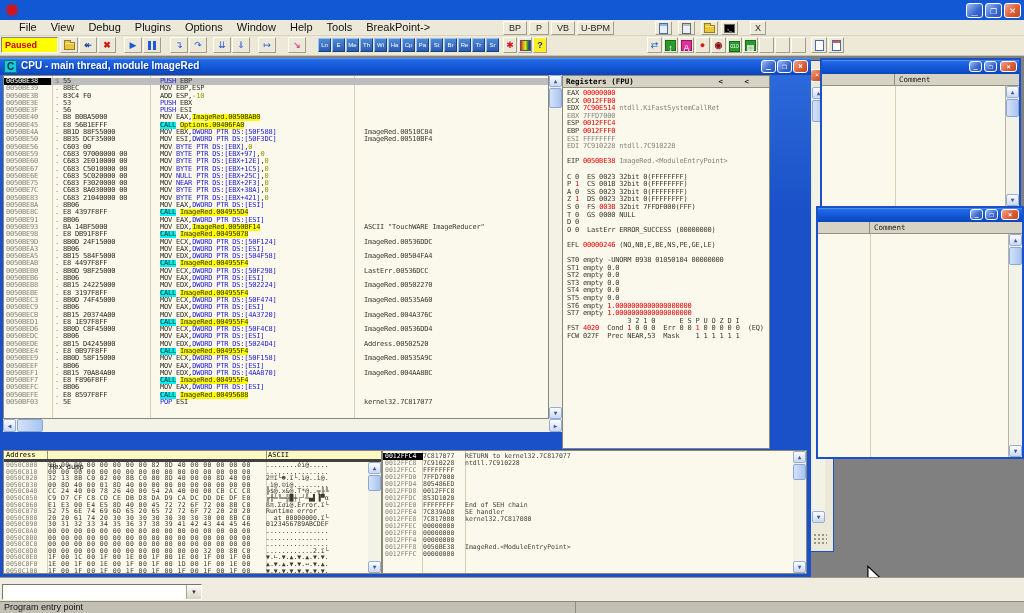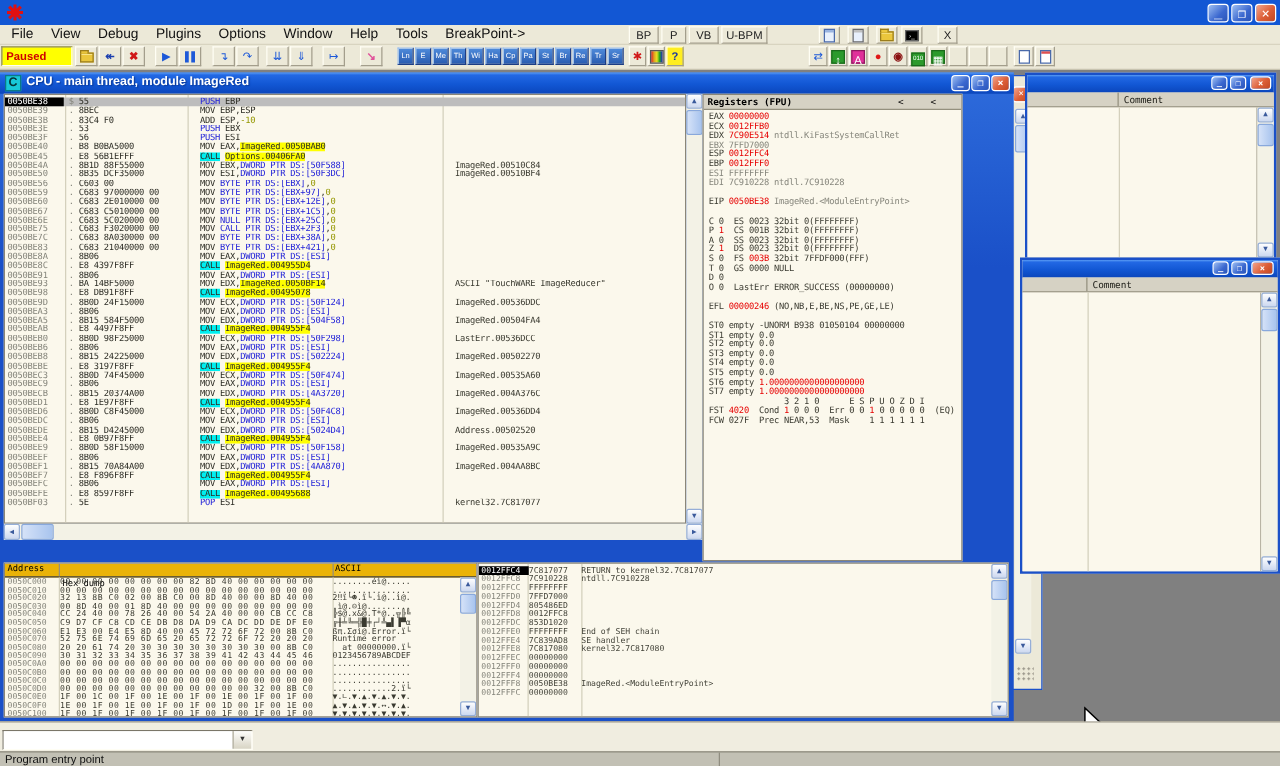--- a/index.html
+++ b/index.html
@@ -67,21 +67,21 @@
   #registers{left:562px;top:17px;width:208px;height:374px}
   #reghdr{position:absolute;left:0;top:0;right:0;height:12px;background:#d6d2c4;border-bottom:1px solid #94907e;font-size:7.5px;font-weight:bold;padding:1px 3px;font-family:"DejaVu Sans Mono",monospace}
   #regbody{position:absolute;left:4px;top:14px;right:2px;bottom:0;font-size:7px;line-height:7.6px;letter-spacing:-0.2px;color:#3a3a30;white-space:pre}
   .rline{height:7.6px}
 
   
   #info{left:3px;top:374px;width:559px;height:18px;font-size:7px;padding:2px 3px;color:#1c1c14}
 
   
   #dump{left:3px;top:392px;width:379px;height:124px;font-size:6.5px;line-height:6.6px;letter-spacing:0}
-  #dumphdr{position:absolute;left:0;top:0;right:0;height:11px;background:#eab308;border-bottom:1px solid #404040;font-size:7px}
+  #dumphdr{position:absolute;left:0;top:0;right:0;height:11px;background:#fef9c3;border-bottom:3px solid #404040;font-size:7px}
   .hrow{display:flex;height:6.6px;white-space:pre;color:#3a3a30}
   .ha{width:44px;color:#84847a;padding-left:2px;flex:none}
   .hh{width:218px;letter-spacing:.4px;flex:none}
   .hs{flex:1}
   
   #stack{left:382px;top:392px;width:425px;height:124px;font-size:6.5px;line-height:7px;padding-top:2px}
   .srow{display:flex;height:7px;white-space:pre;color:#45453b}
   .sa{width:40px;color:#84847a;padding-left:2px;flex:none}
   .sa.inv{background:#000;color:#fff}
   .sv{width:42px;flex:none}
@@ -103,21 +103,21 @@
 <div id="titlebar" class="abs">
   <svg class="abs" style="left:5px;top:3px" width="14" height="14" viewBox="0 0 12 12">
     <path d="M6 0.5 L6 11.5 M0.5 6 L11.5 6 M2 2 L10 10 M10 2 L2 10" stroke="#e01010" stroke-width="2.1" fill="none"></path>
   </svg>
   <div class="wb" style="right:41px;top:3px;width:17px;height:15px;line-height:12px">_</div>
   <div class="wb" style="right:22px;top:3px;width:17px;height:15px;line-height:13px">❐</div>
   <div class="wb close" style="right:3px;top:3px;width:17px;height:15px;line-height:13px">×</div>
 </div>
 
 <div id="menubar" class="abs">
-  <div style="padding-left:2px"><span class="mitem">File</span><span class="mitem">View</span><span class="mitem">Debug</span><span class="mitem">Plugins</span><span class="mitem">Options</span><span class="mitem">Window</span><span class="mitem">Help</span><span class="mitem">Tools</span><span class="mitem">BreakPoint-&gt;</span></div>
+  <div style="padding-left:12px"><span class="mitem">File</span><span class="mitem">View</span><span class="mitem">Debug</span><span class="mitem">Plugins</span><span class="mitem">Options</span><span class="mitem">Window</span><span class="mitem">Help</span><span class="mitem">Tools</span><span class="mitem">BreakPoint-&gt;</span></div>
   <div></div>
   <div class="mbtn" style="left:655px;width:17px"><span class="idoc"></span></div>
   <div class="mbtn" style="left:678px;width:17px"><span class="idoc" style="box-shadow:inset 0 2px #c0c0c0;border-color:#6a6a6a"></span></div>
   <div class="mbtn" style="left:701px;width:17px"><span class="ifolder"></span></div>
   <div class="mbtn" style="left:721px;width:17px"><span class="iconsole">›_</span></div>
   <div class="mbtn" style="left:750px;width:16px">X</div>
 <div class="mbtn" style="left: 503px; width: 24px;">BP</div>
     <div class="mbtn" style="left: 529px; width: 20px;">P</div>
     <div class="mbtn" style="left: 551px; width: 24px;">VB</div>
     <div class="mbtn" style="left: 577px; width: 37px;">U-BPM</div>
@@ -241,21 +241,21 @@
           <div class="drow"><span class="dc da">0050BE3F</span><span class="dc dp">.</span><span class="dc db">56</span><span class="dc dt"><span class="t-k">PUSH</span><span> ESI</span></span><span class="dc dcm"></span></div>
           <div class="drow"><span class="dc da">0050BE40</span><span class="dc dp">.</span><span class="dc db">B8 B0BA5000</span><span class="dc dt"><span>MOV EAX,</span><span class="t-t">ImageRed.0050BAB0</span></span><span class="dc dcm"></span></div>
           <div class="drow"><span class="dc da">0050BE45</span><span class="dc dp">.</span><span class="dc db">E8 56B1EFFF</span><span class="dc dt"><span class="t-c">CALL</span><span> </span><span class="t-t">Options.00406FA0</span></span><span class="dc dcm"></span></div>
           <div class="drow"><span class="dc da">0050BE4A</span><span class="dc dp">.</span><span class="dc db">8B1D 88F55000</span><span class="dc dt"><span>MOV EBX,</span><span class="t-m">DWORD PTR DS:[50F588]</span></span><span class="dc dcm">ImageRed.00510C84</span></div>
           <div class="drow"><span class="dc da">0050BE50</span><span class="dc dp">.</span><span class="dc db">8B35 DCF35000</span><span class="dc dt"><span>MOV ESI,</span><span class="t-m">DWORD PTR DS:[50F3DC]</span></span><span class="dc dcm">ImageRed.00510BF4</span></div>
           <div class="drow"><span class="dc da">0050BE56</span><span class="dc dp">.</span><span class="dc db">C603 00</span><span class="dc dt"><span>MOV </span><span class="t-m">BYTE PTR DS:[EBX]</span><span>,</span><span class="t-i">0</span></span><span class="dc dcm"></span></div>
           <div class="drow"><span class="dc da">0050BE59</span><span class="dc dp">.</span><span class="dc db">C683 97000000 00</span><span class="dc dt"><span>MOV </span><span class="t-m">BYTE PTR DS:[EBX+97]</span><span>,</span><span class="t-i">0</span></span><span class="dc dcm"></span></div>
           <div class="drow"><span class="dc da">0050BE60</span><span class="dc dp">.</span><span class="dc db">C683 2E010000 00</span><span class="dc dt"><span>MOV </span><span class="t-m">BYTE PTR DS:[EBX+12E]</span><span>,</span><span class="t-i">0</span></span><span class="dc dcm"></span></div>
           <div class="drow"><span class="dc da">0050BE67</span><span class="dc dp">.</span><span class="dc db">C683 C5010000 00</span><span class="dc dt"><span>MOV </span><span class="t-m">BYTE PTR DS:[EBX+1C5]</span><span>,</span><span class="t-i">0</span></span><span class="dc dcm"></span></div>
           <div class="drow"><span class="dc da">0050BE6E</span><span class="dc dp">.</span><span class="dc db">C683 5C020000 00</span><span class="dc dt"><span>MOV </span><span class="t-m">NULL PTR DS:[EBX+25C]</span><span>,</span><span class="t-i">0</span></span><span class="dc dcm"></span></div>
-          <div class="drow"><span class="dc da">0050BE75</span><span class="dc dp">.</span><span class="dc db">C683 F3020000 00</span><span class="dc dt"><span>MOV </span><span class="t-m">CALL PTR DS:[EBX+2F3]</span><span>,</span><span class="t-i">0</span></span><span class="dc dcm"></span></div>
+          <div class="drow"><span class="dc da">0050BE75</span><span class="dc dp">.</span><span class="dc db">C683 F3020000 00</span><span class="dc dt"><span>MOV </span><span class="t-m">NEAR PTR DS:[EBX+2F3]</span><span>,</span><span class="t-i">0</span></span><span class="dc dcm"></span></div>
           <div class="drow"><span class="dc da">0050BE7C</span><span class="dc dp">.</span><span class="dc db">C683 8A030000 00</span><span class="dc dt"><span>MOV </span><span class="t-m">BYTE PTR DS:[EBX+38A]</span><span>,</span><span class="t-i">0</span></span><span class="dc dcm"></span></div>
           <div class="drow"><span class="dc da">0050BE83</span><span class="dc dp">.</span><span class="dc db">C683 21040000 00</span><span class="dc dt"><span>MOV </span><span class="t-m">BYTE PTR DS:[EBX+421]</span><span>,</span><span class="t-i">0</span></span><span class="dc dcm"></span></div>
           <div class="drow"><span class="dc da">0050BE8A</span><span class="dc dp">.</span><span class="dc db">8B06</span><span class="dc dt"><span>MOV EAX,</span><span class="t-m">DWORD PTR DS:[ESI]</span></span><span class="dc dcm"></span></div>
           <div class="drow"><span class="dc da">0050BE8C</span><span class="dc dp">.</span><span class="dc db">E8 4397F8FF</span><span class="dc dt"><span class="t-c">CALL</span><span> </span><span class="t-t">ImageRed.004955D4</span></span><span class="dc dcm"></span></div>
           <div class="drow"><span class="dc da">0050BE91</span><span class="dc dp">.</span><span class="dc db">8B06</span><span class="dc dt"><span>MOV EAX,</span><span class="t-m">DWORD PTR DS:[ESI]</span></span><span class="dc dcm"></span></div>
           <div class="drow"><span class="dc da">0050BE93</span><span class="dc dp">.</span><span class="dc db">BA 14BF5000</span><span class="dc dt"><span>MOV EDX,</span><span class="t-t">ImageRed.0050BF14</span></span><span class="dc dcm">ASCII "TouchWARE ImageReducer"</span></div>
           <div class="drow"><span class="dc da">0050BE98</span><span class="dc dp">.</span><span class="dc db">E8 DB91F8FF</span><span class="dc dt"><span class="t-c">CALL</span><span> </span><span class="t-t">ImageRed.00495078</span></span><span class="dc dcm"></span></div>
           <div class="drow"><span class="dc da">0050BE9D</span><span class="dc dp">.</span><span class="dc db">8B0D 24F15000</span><span class="dc dt"><span>MOV ECX,</span><span class="t-m">DWORD PTR DS:[50F124]</span></span><span class="dc dcm">ImageRed.00536DDC</span></div>
           <div class="drow"><span class="dc da">0050BEA3</span><span class="dc dp">.</span><span class="dc db">8B06</span><span class="dc dt"><span>MOV EAX,</span><span class="t-m">DWORD PTR DS:[ESI]</span></span><span class="dc dcm"></span></div>
           <div class="drow"><span class="dc da">0050BEA5</span><span class="dc dp">.</span><span class="dc db">8B15 584F5000</span><span class="dc dt"><span>MOV EDX,</span><span class="t-m">DWORD PTR DS:[504F58]</span></span><span class="dc dcm">ImageRed.00504FA4</span></div>

